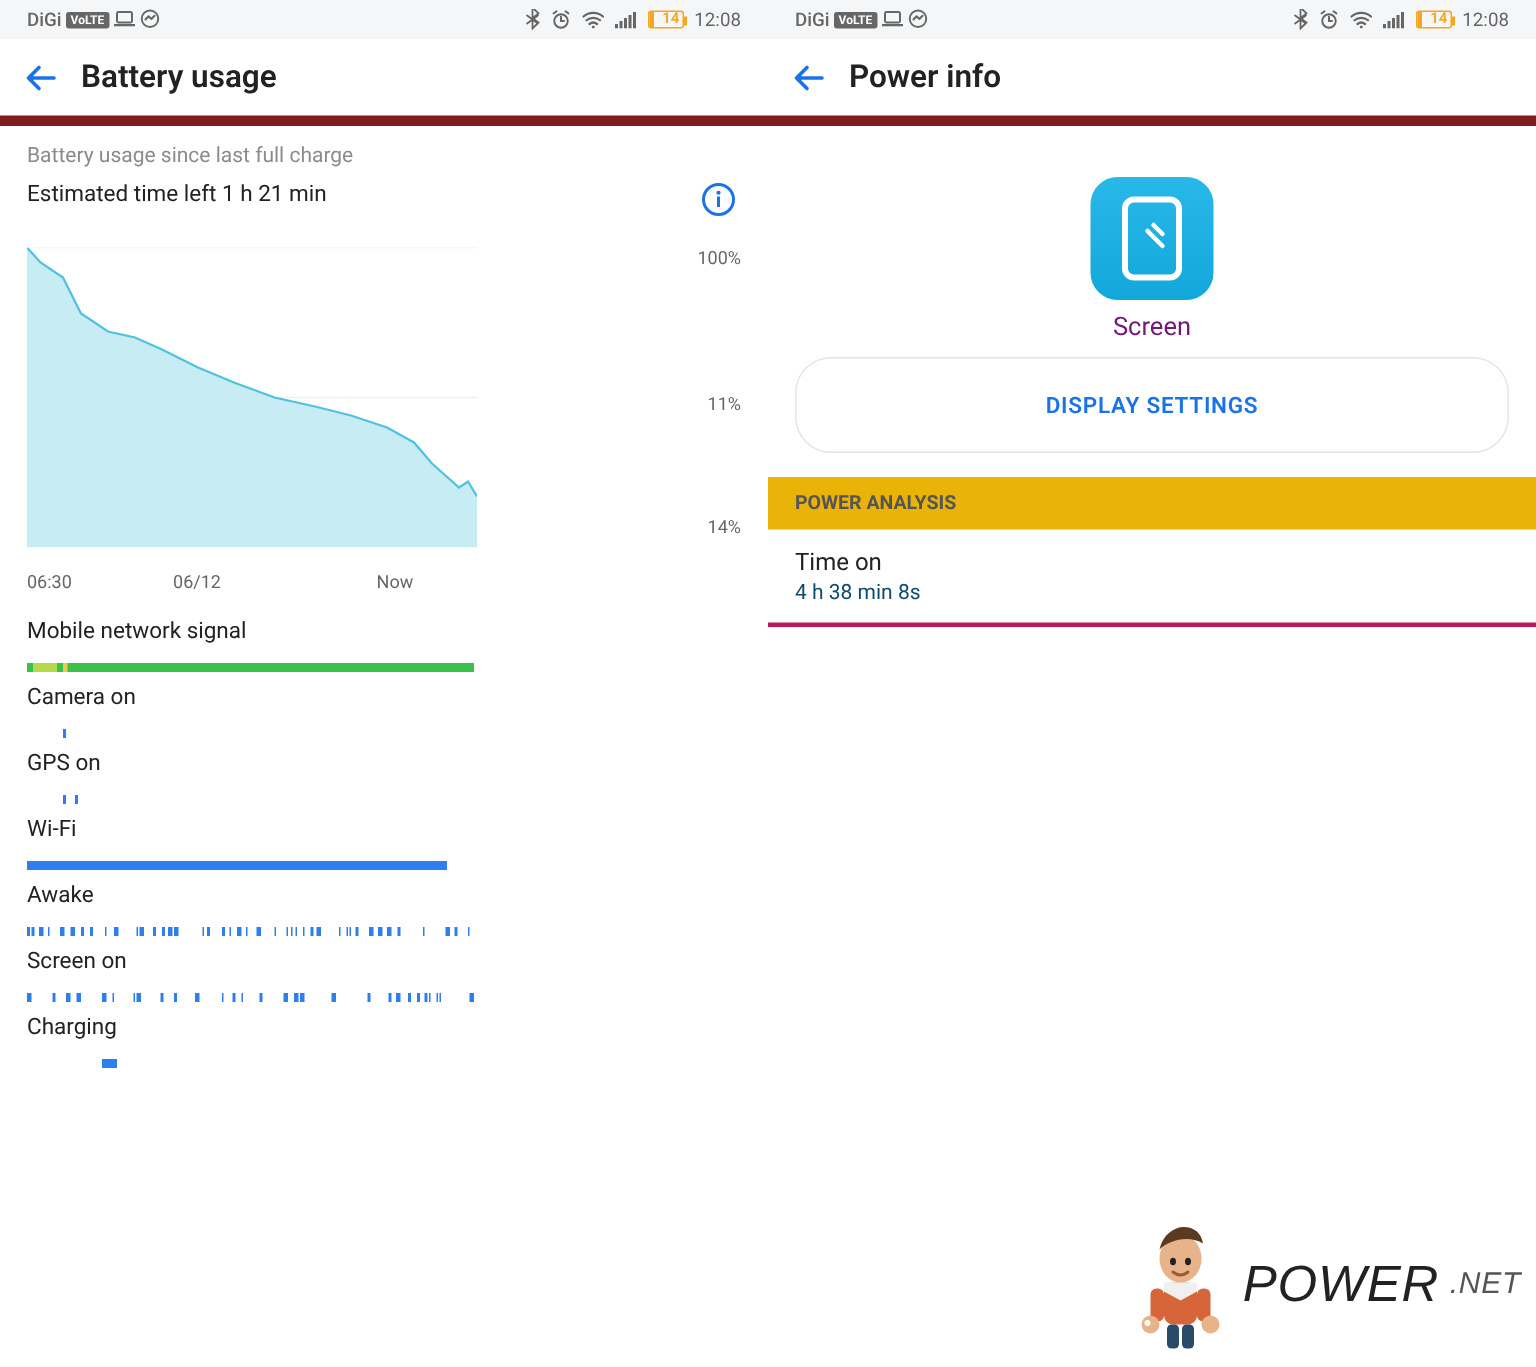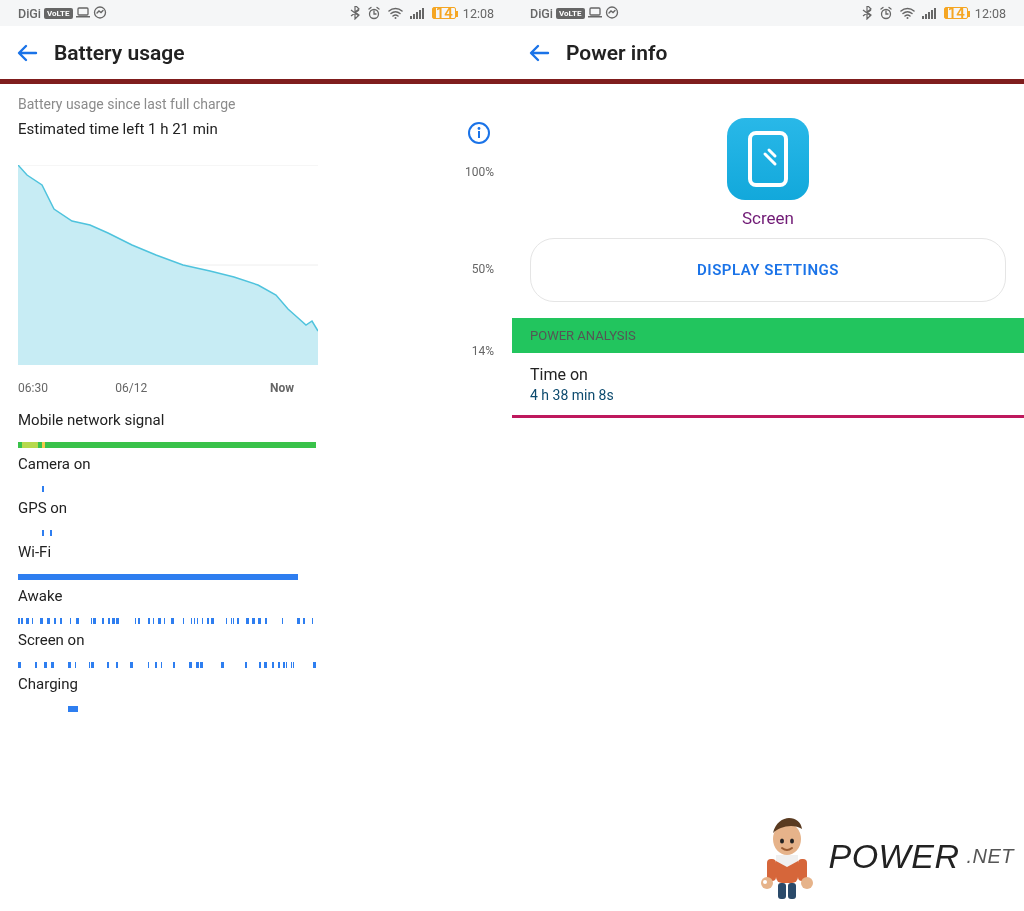--- a/index.html
+++ b/index.html
@@ -35,28 +35,28 @@
   .battery-box {
     display: inline-flex; align-items: center;
     border: 1px solid #f5a623; border-radius: 2px;
     height: 12px; width: 24px; position: relative;
   }
   .battery-box::after {
     content: ""; position: absolute; right: -3px; top: 3px;
     width: 2px; height: 6px; background: #f5a623;
   }
   .battery-fill { position: absolute; left: 0; top: 0; bottom: 0; width: 14%; background: #f5a623; }
-  .battery-pct { font-size: 15px; color: #f5a623; position: absolute; right: 2px; line-height: 12px; font-weight: 600; margin-left: 44px; }
+  .battery-pct { font-size: 10px; color: #f5a623; position: absolute; right: 2px; line-height: 12px; font-weight: 600; margin-left: 44px; }
 
   
   .app-bar {
     height: 58px;
     display: flex; align-items: center;
     padding: 0 16px 0 8px;
-    border-bottom: 5px solid #7f1d1d;
+    border-bottom: 7px solid #7f1d1d;
   }
   .back-btn { width: 40px; height: 40px; display: flex; align-items: center; justify-content: center; cursor: pointer; }
   .app-title { font-size: 21px; font-weight: 600; color: #222; margin-left: 6px; }
 
   
   .body { padding: 12px 18px 0 18px; }
   .subhead { font-size: 14px; color: #8b8b8b; margin-bottom: 6px; }
   .used-row { display: flex; align-items: flex-start; }
   .used-row .txt { flex: 1; font-size: 15px; color: #222; line-height: 22px; }
   .info-circle { width: 30px; height: 30px; display: flex; align-items: center; justify-content: center; cursor: pointer; }
@@ -64,21 +64,21 @@
   
   .chart-wrap { position: relative; height: 210px; margin-top: 17px; }
   .chart-wrap svg { display: block; }
   .ylabel { position: absolute; font-size: 12px; color: #666; }
   .ylabel.p100 { right: 0; top: 0; }
   .ylabel.p50  { right: 0; top: 46%; }
   .ylabel.p14  { right: 0; top: 85%; }
   .xaxis { display: flex; gap: 0; font-size: 12px; color: #666; margin-top: 6px; width: 295px; }
   .xaxis span:nth-child(1){ flex: 0 0 33%; text-align:left; }
   .xaxis span:nth-child(2){ flex: 0 0 46%; text-align:left; }
-  .xaxis span:nth-child(3){ flex: 1; text-align:center;font-weight:bold; }
+  .xaxis span:nth-child(3){ flex: 1; text-align:left; }
 
   
   .tl-row { margin-top: 16px; }
   .tl-row .label { font-size: 15px; color: #222; margin-bottom: 4px; }
   .tl-bar { height: 6px; width: 298px; position: relative; background: transparent; }
 
   
   .screen-hero { display: flex; flex-direction: column; align-items: center; padding-top: 34px; }
   .screen-icon {
     width: 82px; height: 82px; border-radius: 18px;
@@ -87,22 +87,22 @@
   }
   .screen-label { margin-top: 8px; font-size: 17px; color: #701a75; }
   .display-settings-btn {
     margin: 10px 18px 16px 18px;
     display: flex; align-items: center; justify-content: center;
     height: 64px; border: 1px solid #e5e5e5; border-radius: 24px;
     font-size: 15px; font-weight: 600; color: #1a73e8; letter-spacing: .5px;
     cursor: pointer;
   }
   .section-head {
-    background: #22c55e; padding: 10px 18px;
-    font-size: 13px; font-weight: 400; color: #555;
+    background: #eab308; padding: 10px 18px;
+    font-size: 13px; font-weight: 700; color: #555;
   }
   .list-item { padding: 12px 18px; border-bottom: 3px solid #be185d; }
   .list-item .primary { font-size: 16px; color: #222; }
   .list-item .secondary { font-size: 14px; color: #0c4a6e; margin-top: 3px; }
 
   
   .watermark {
     position: absolute; right: 10px; bottom: 10px;
     display: flex; align-items: center; gap: 6px;
     font-family: Impact, "Arial Black", sans-serif;
@@ -196,21 +196,21 @@
       </div>
 
       <div class="chart-wrap">
         <svg id="battery-chart-svg" width="300" height="200" viewBox="0 0 300 200">
           <line x1="0" y1="0" x2="300" y2="0" stroke="#eee" stroke-width="1"></line>
           <line x1="0" y1="100" x2="300" y2="100" stroke="#eee" stroke-width="1"></line>
           <path id="chart-fill" fill="#c7ecf4" stroke="none" d="M0.0 0.0 L9.0 10.0 L24.0 20.0 L36.0 44.0 L54.0 56.0 L72.0 60.0 L90.0 68.0 L114.0 80.0 L138.0 90.0 L165.0 100.0 L192.0 106.0 L216.0 112.0 L240.0 120.0 L258.0 130.0 L270.0 144.0 L279.0 152.0 L288.0 160.0 L294.0 156.0 L300.0 166.0 L300 200 L0 200 Z"></path>
           <path id="chart-line" fill="none" stroke="#4fc3dd" stroke-width="1.5" d="M0.0 0.0 L9.0 10.0 L24.0 20.0 L36.0 44.0 L54.0 56.0 L72.0 60.0 L90.0 68.0 L114.0 80.0 L138.0 90.0 L165.0 100.0 L192.0 106.0 L216.0 112.0 L240.0 120.0 L258.0 130.0 L270.0 144.0 L279.0 152.0 L288.0 160.0 L294.0 156.0 L300.0 166.0 "></path>
         </svg>
         <div class="ylabel p100">100%</div>
-        <div class="ylabel p50">50%</div>
+        <div class="ylabel p50">11%</div>
         <div class="ylabel p14">14%</div>
       </div>
       <div class="xaxis">
         <span>06:30</span>
         <span>06/12</span>
         <span>Now</span>
       </div>
 
       <div class="tl-row">
         <div class="label">Mobile network signal</div>

